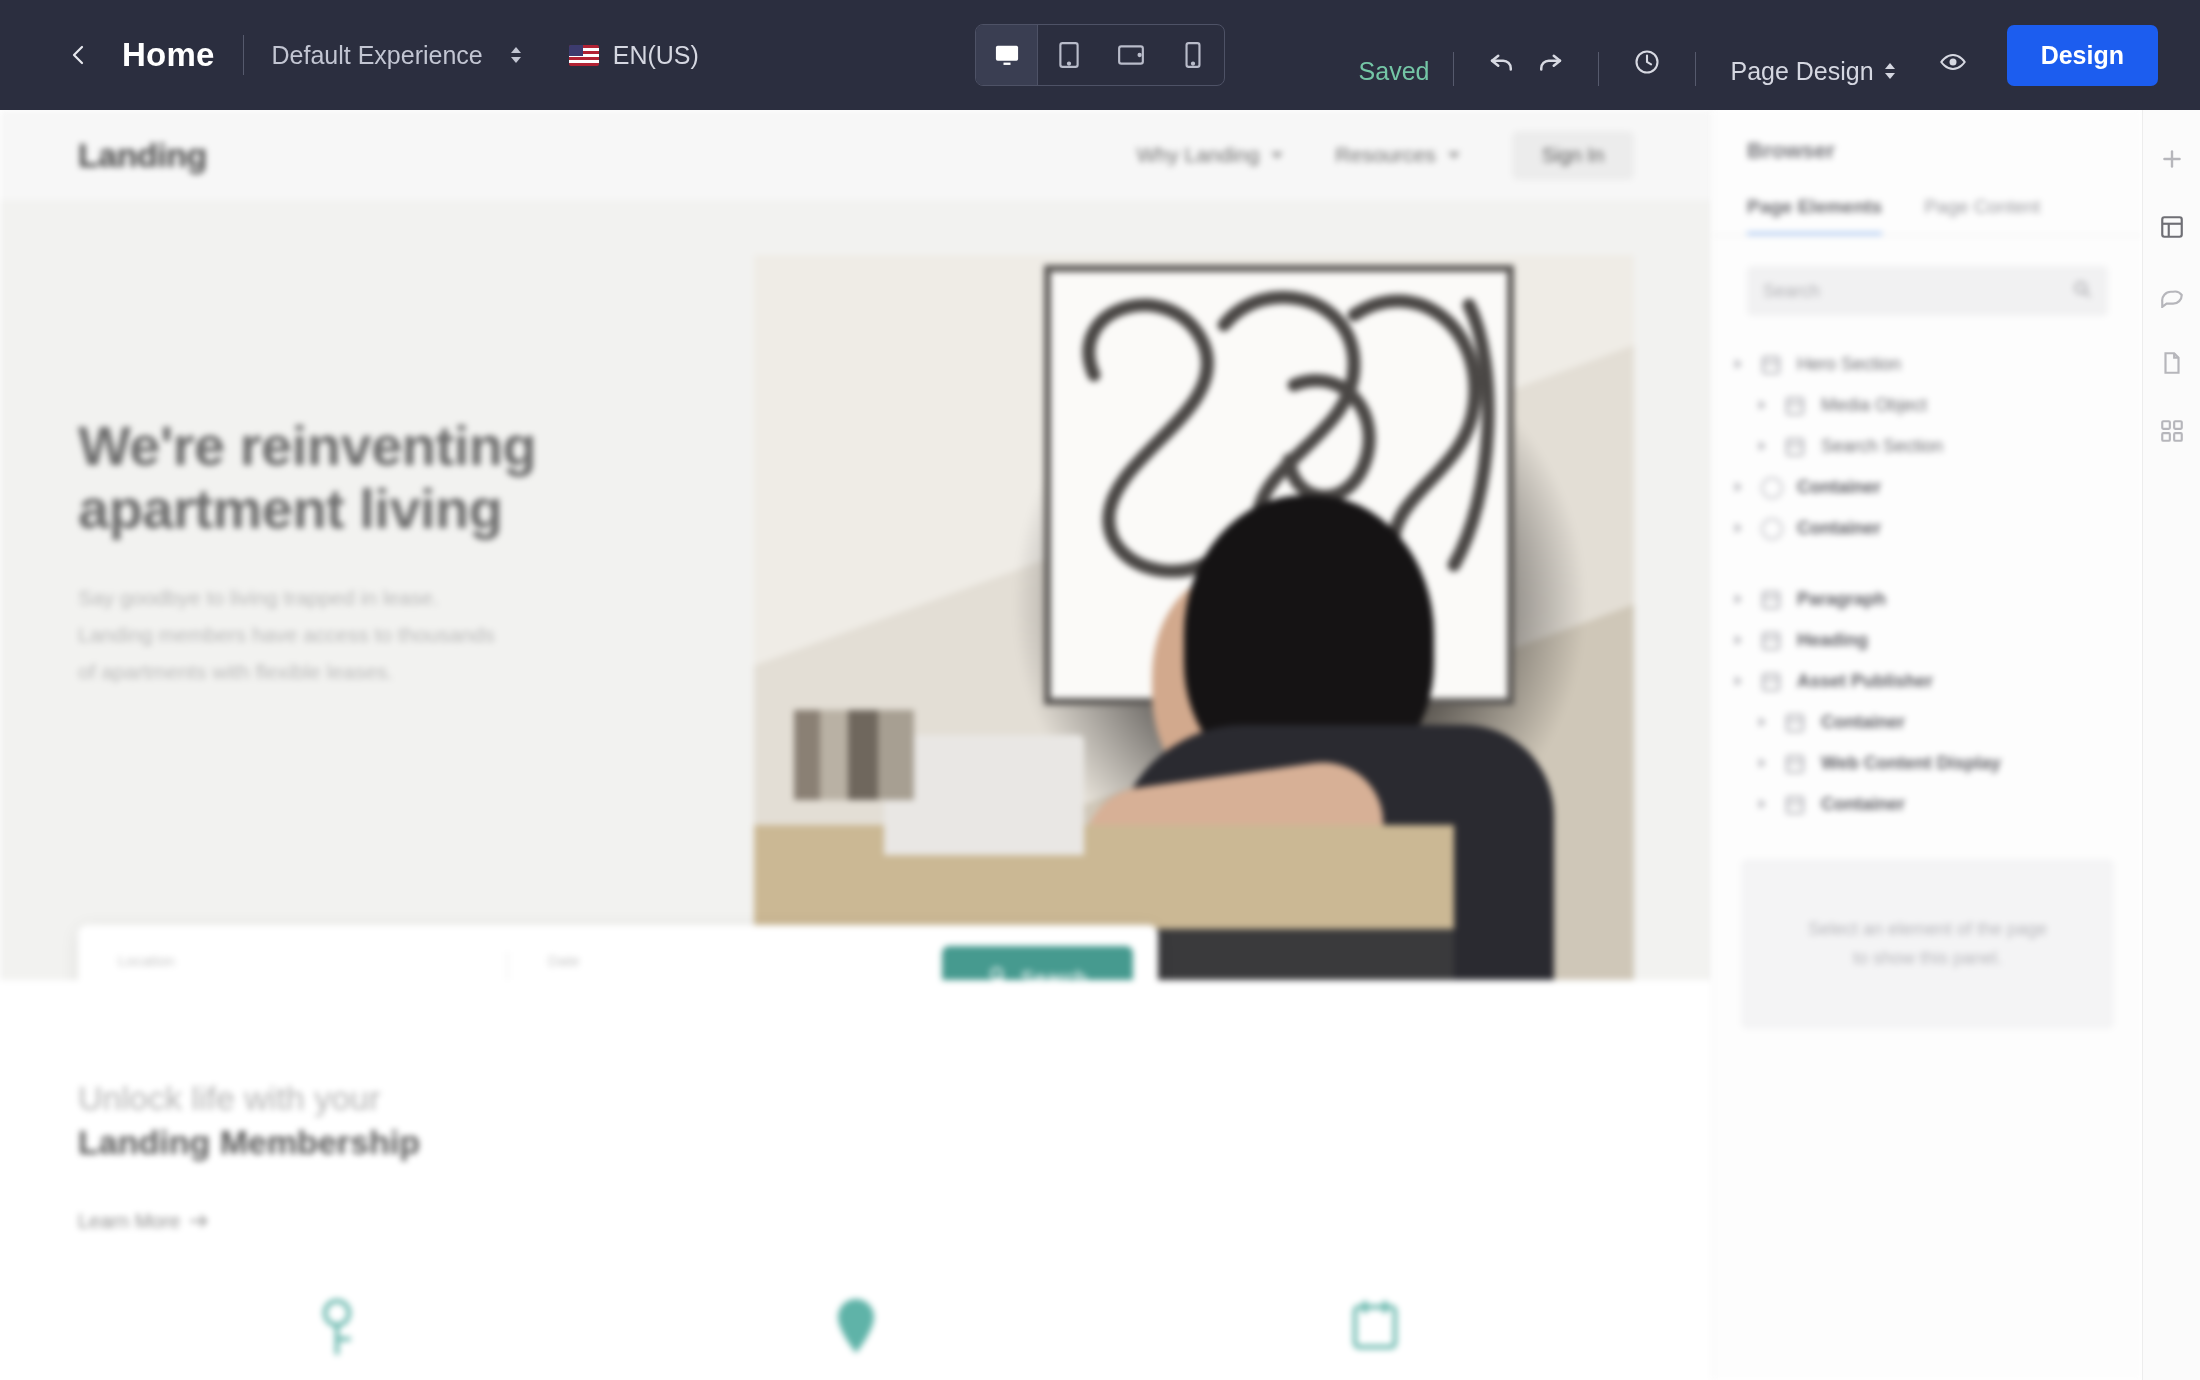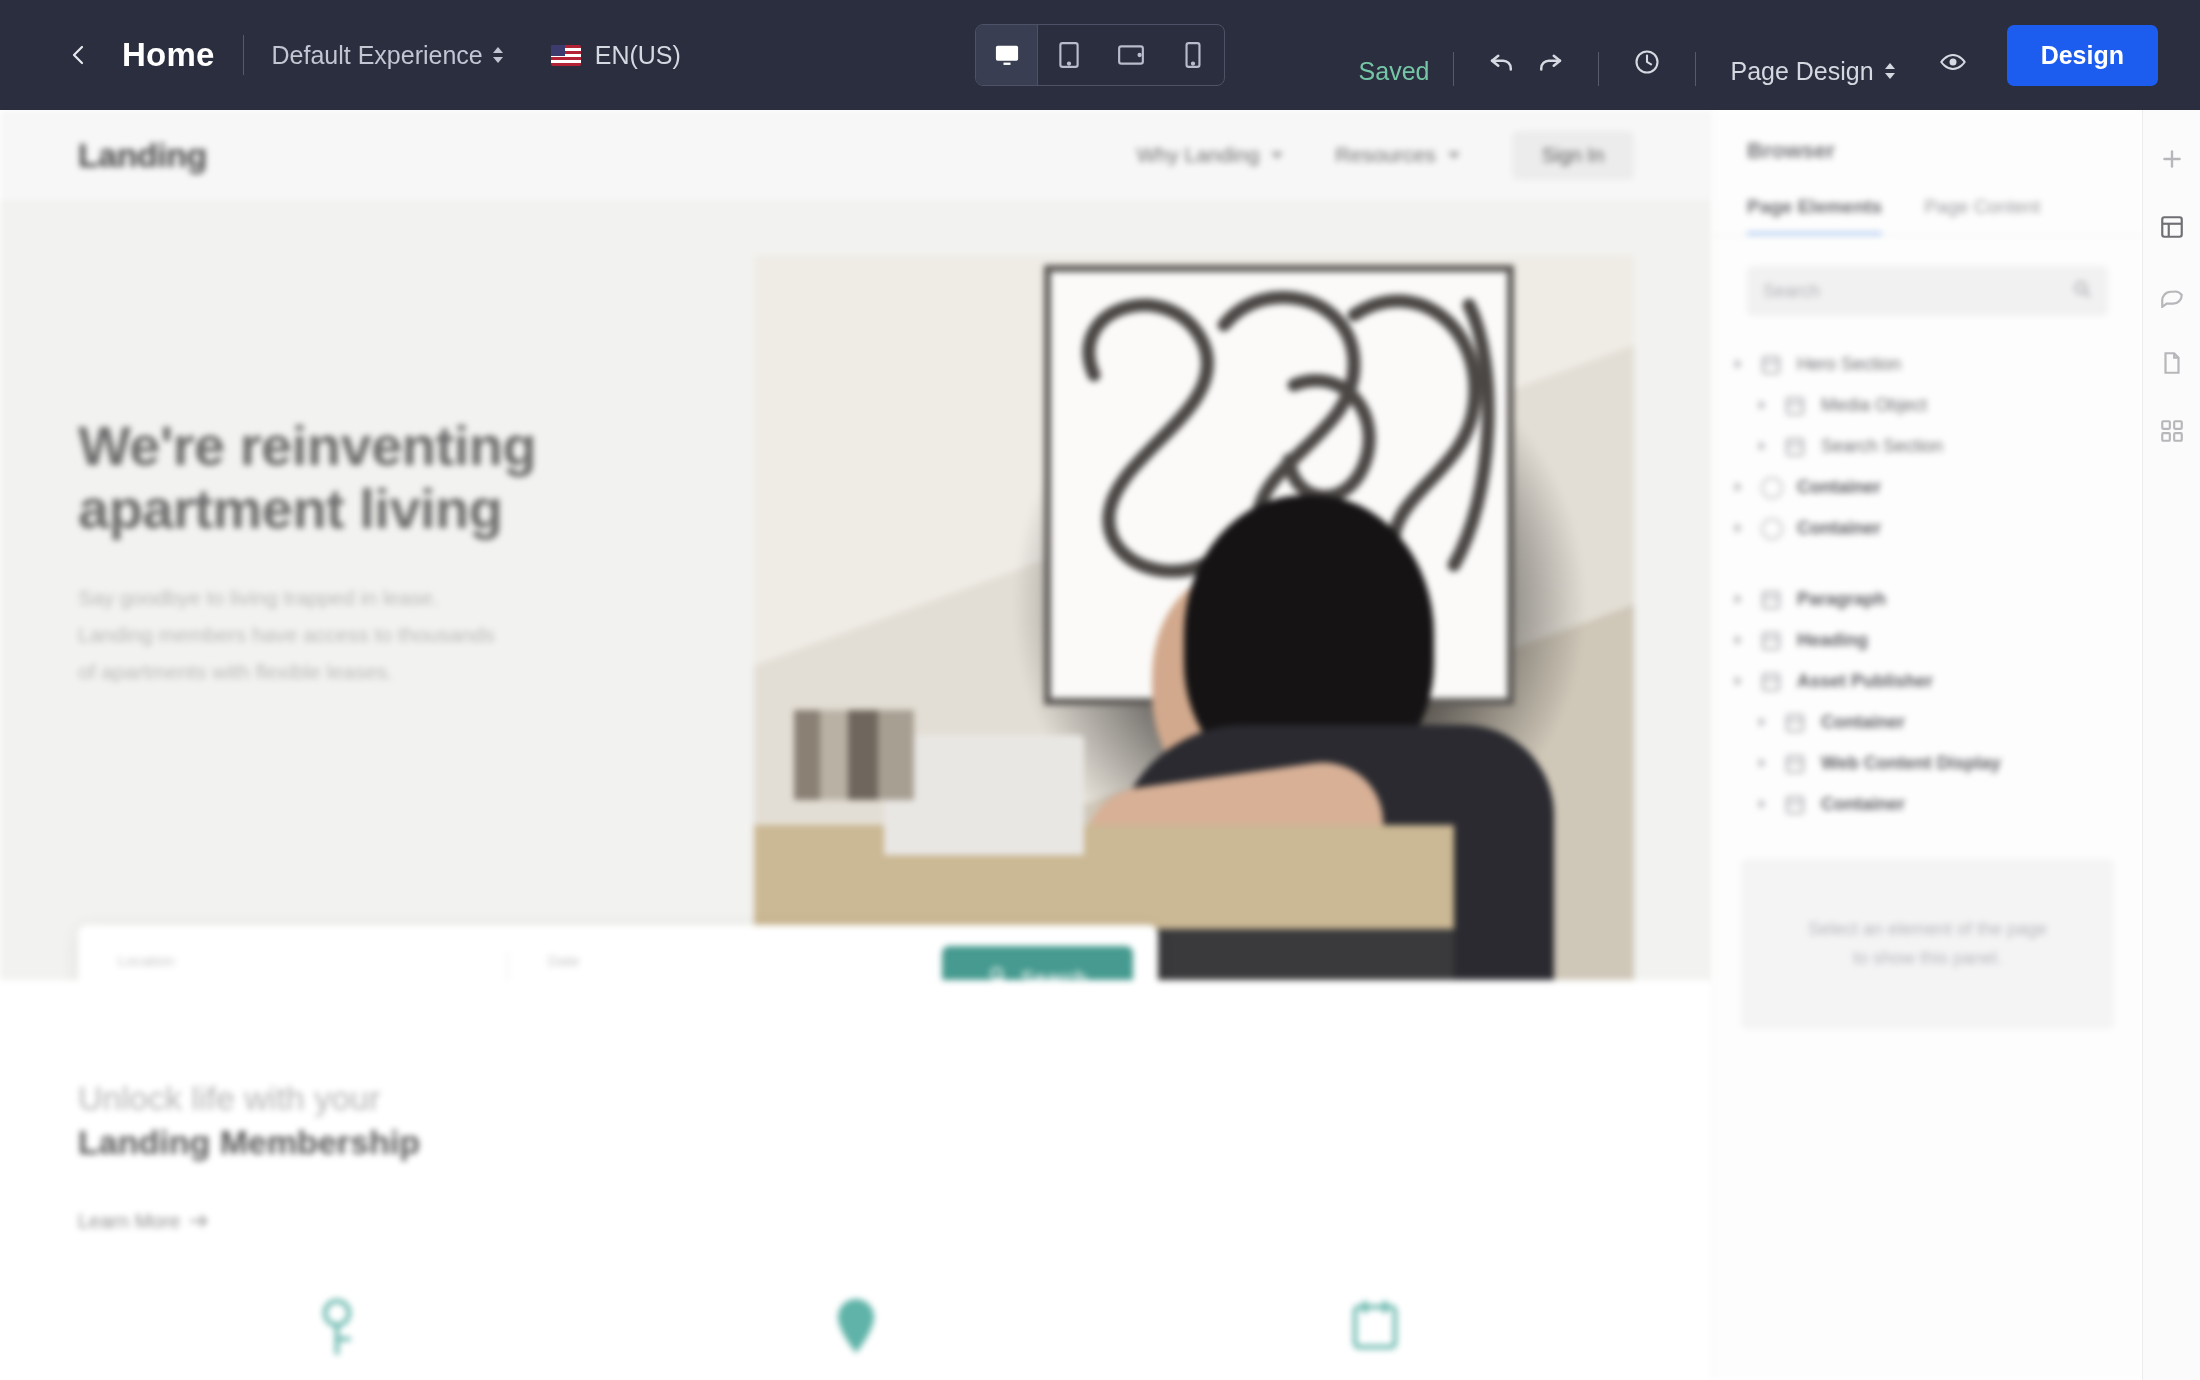--- a/index.html
+++ b/index.html
@@ -27,21 +27,21 @@
   }
   .page-title {
     font-size: 33px; font-weight: bold; color: #ffffff;
     margin-left: 26px; letter-spacing: .2px;
   }
   .tb-divider {
     width: 1px; height: 40px; background: #565a6d;
     margin: 0 28px;
   }
   .experience-select {
-    display: flex; align-items: center; gap: 8px;
+    display: flex; align-items: center; gap: 26px;
     font-size: 25px; color: #c2c5d2; cursor: pointer;
   }
   .sort-arrows { display: flex; flex-direction: column; gap: 3px; line-height: 0; }
   .lang-select {
     display: flex; align-items: center; gap: 14px;
     margin-left: 46px; font-size: 25px; color: #d5d7e1; cursor: pointer;
   }
   .flag {
     width: 30px; height: 21px; border-radius: 2px;
     background:

